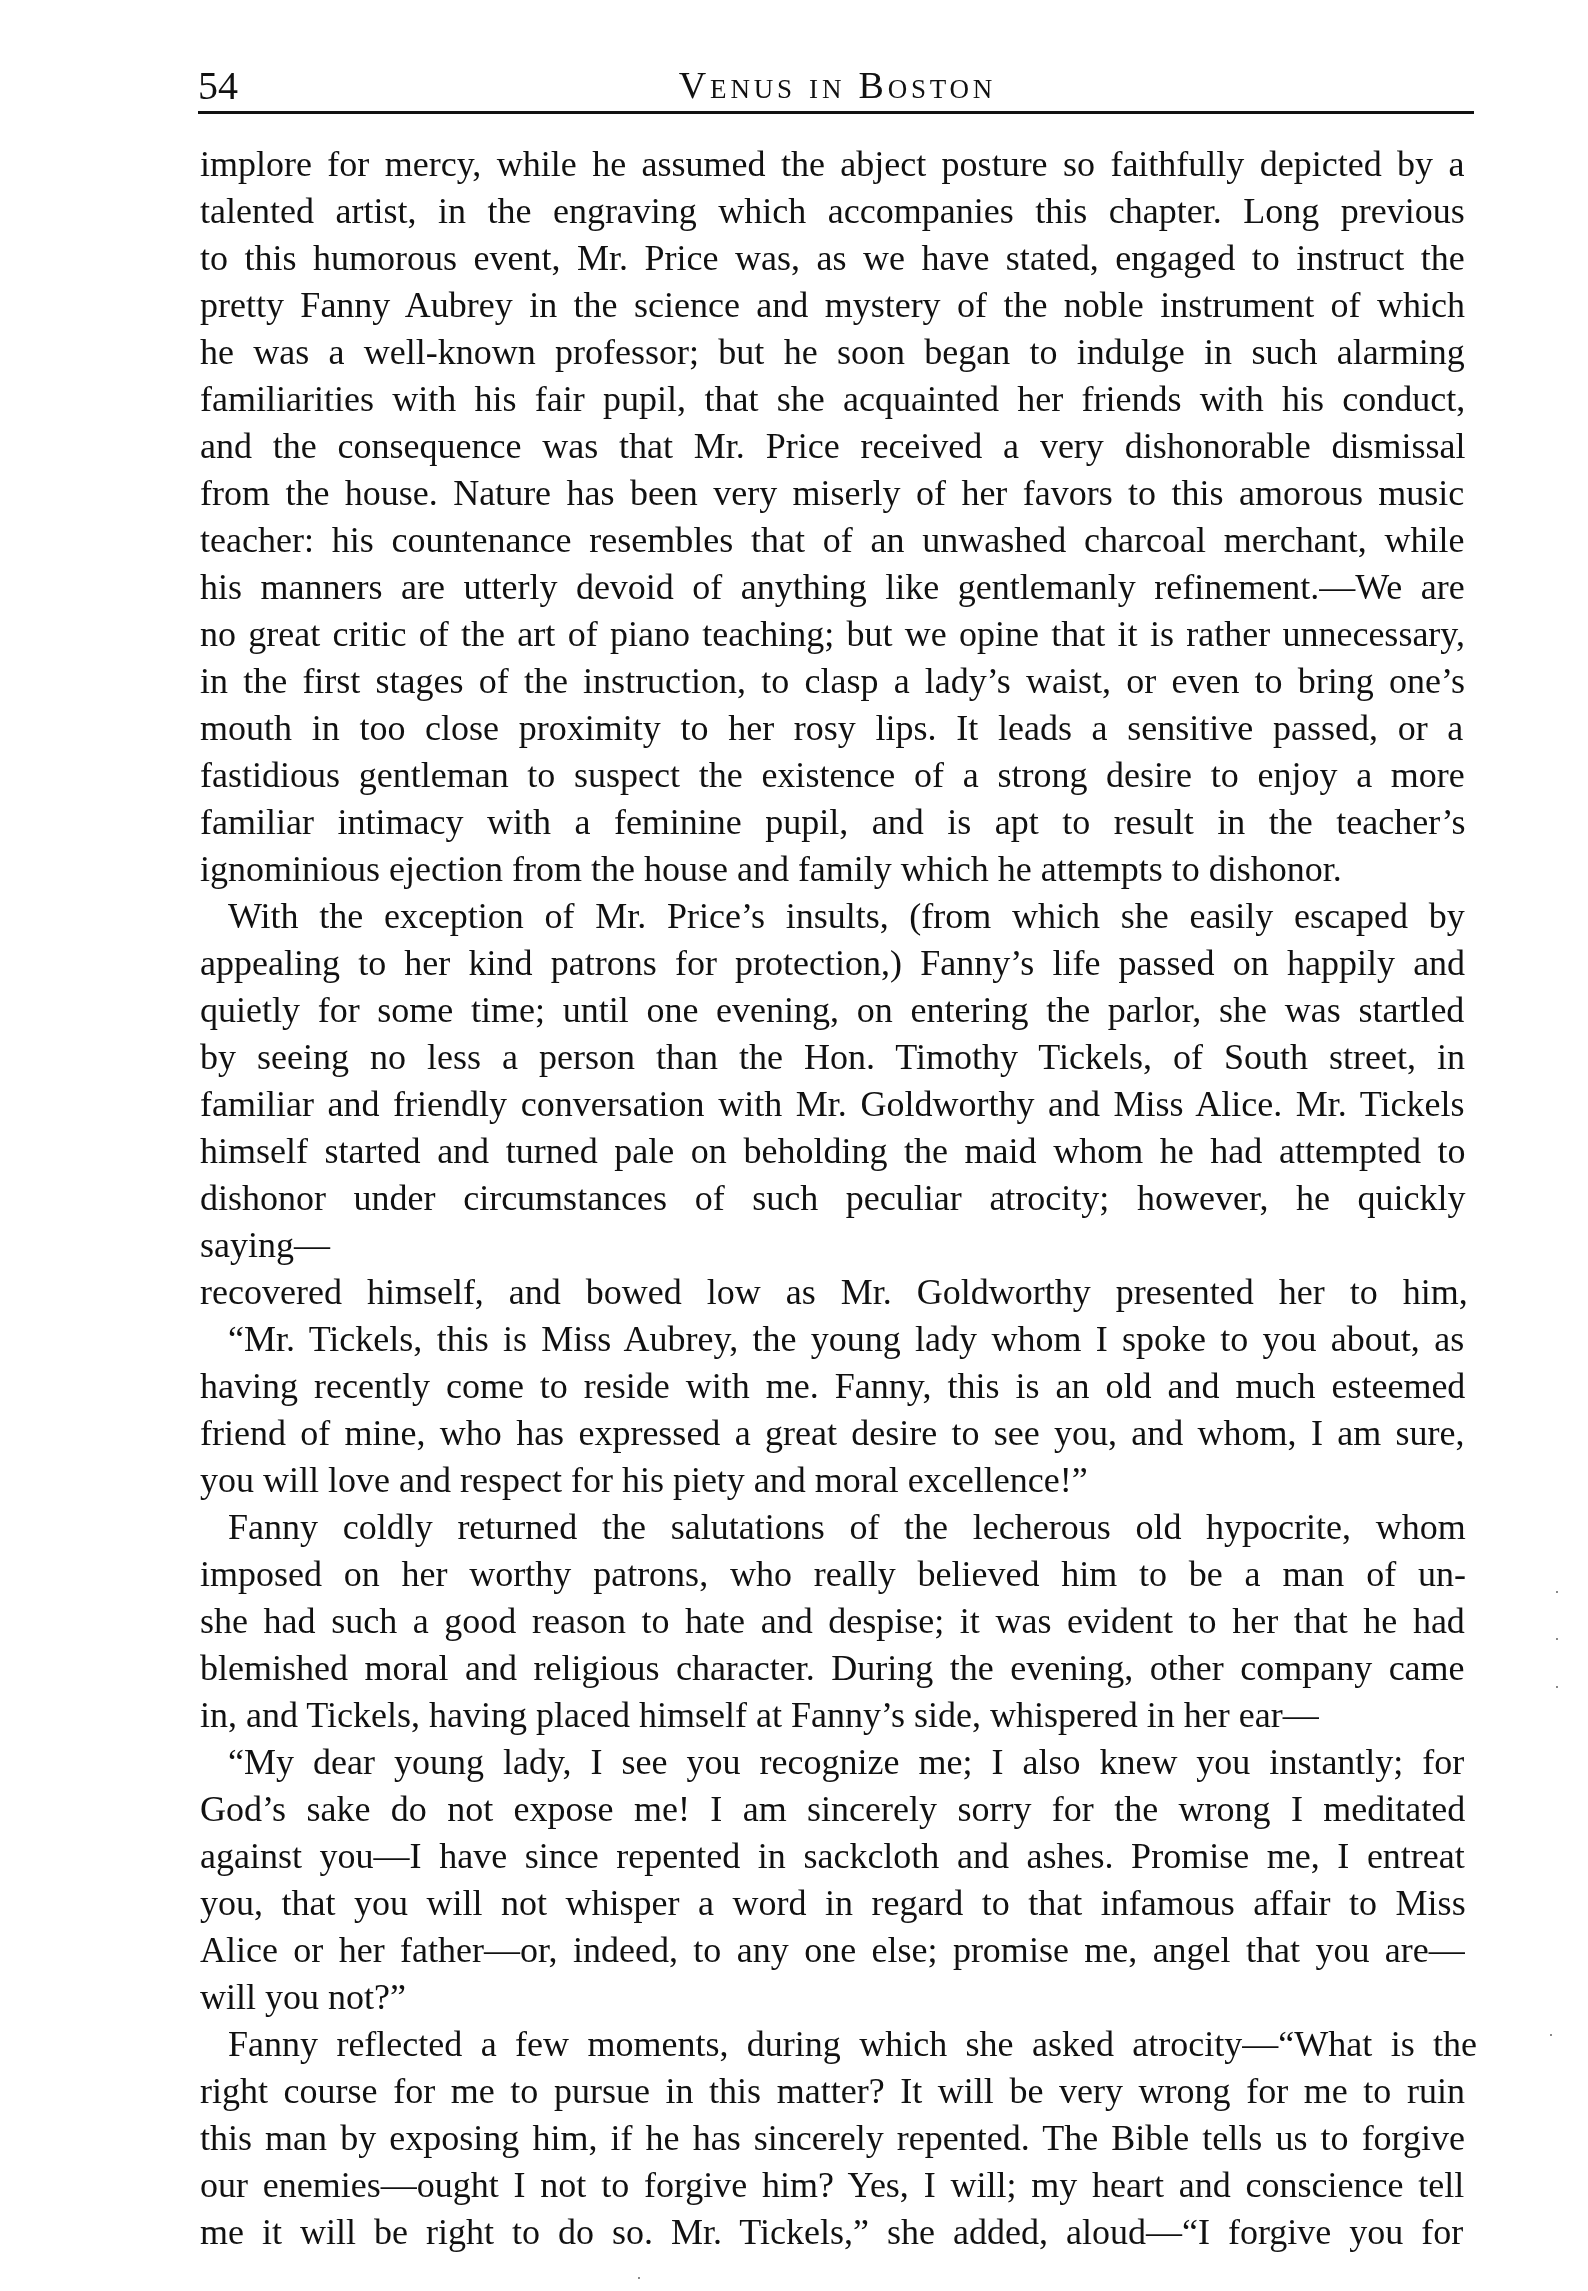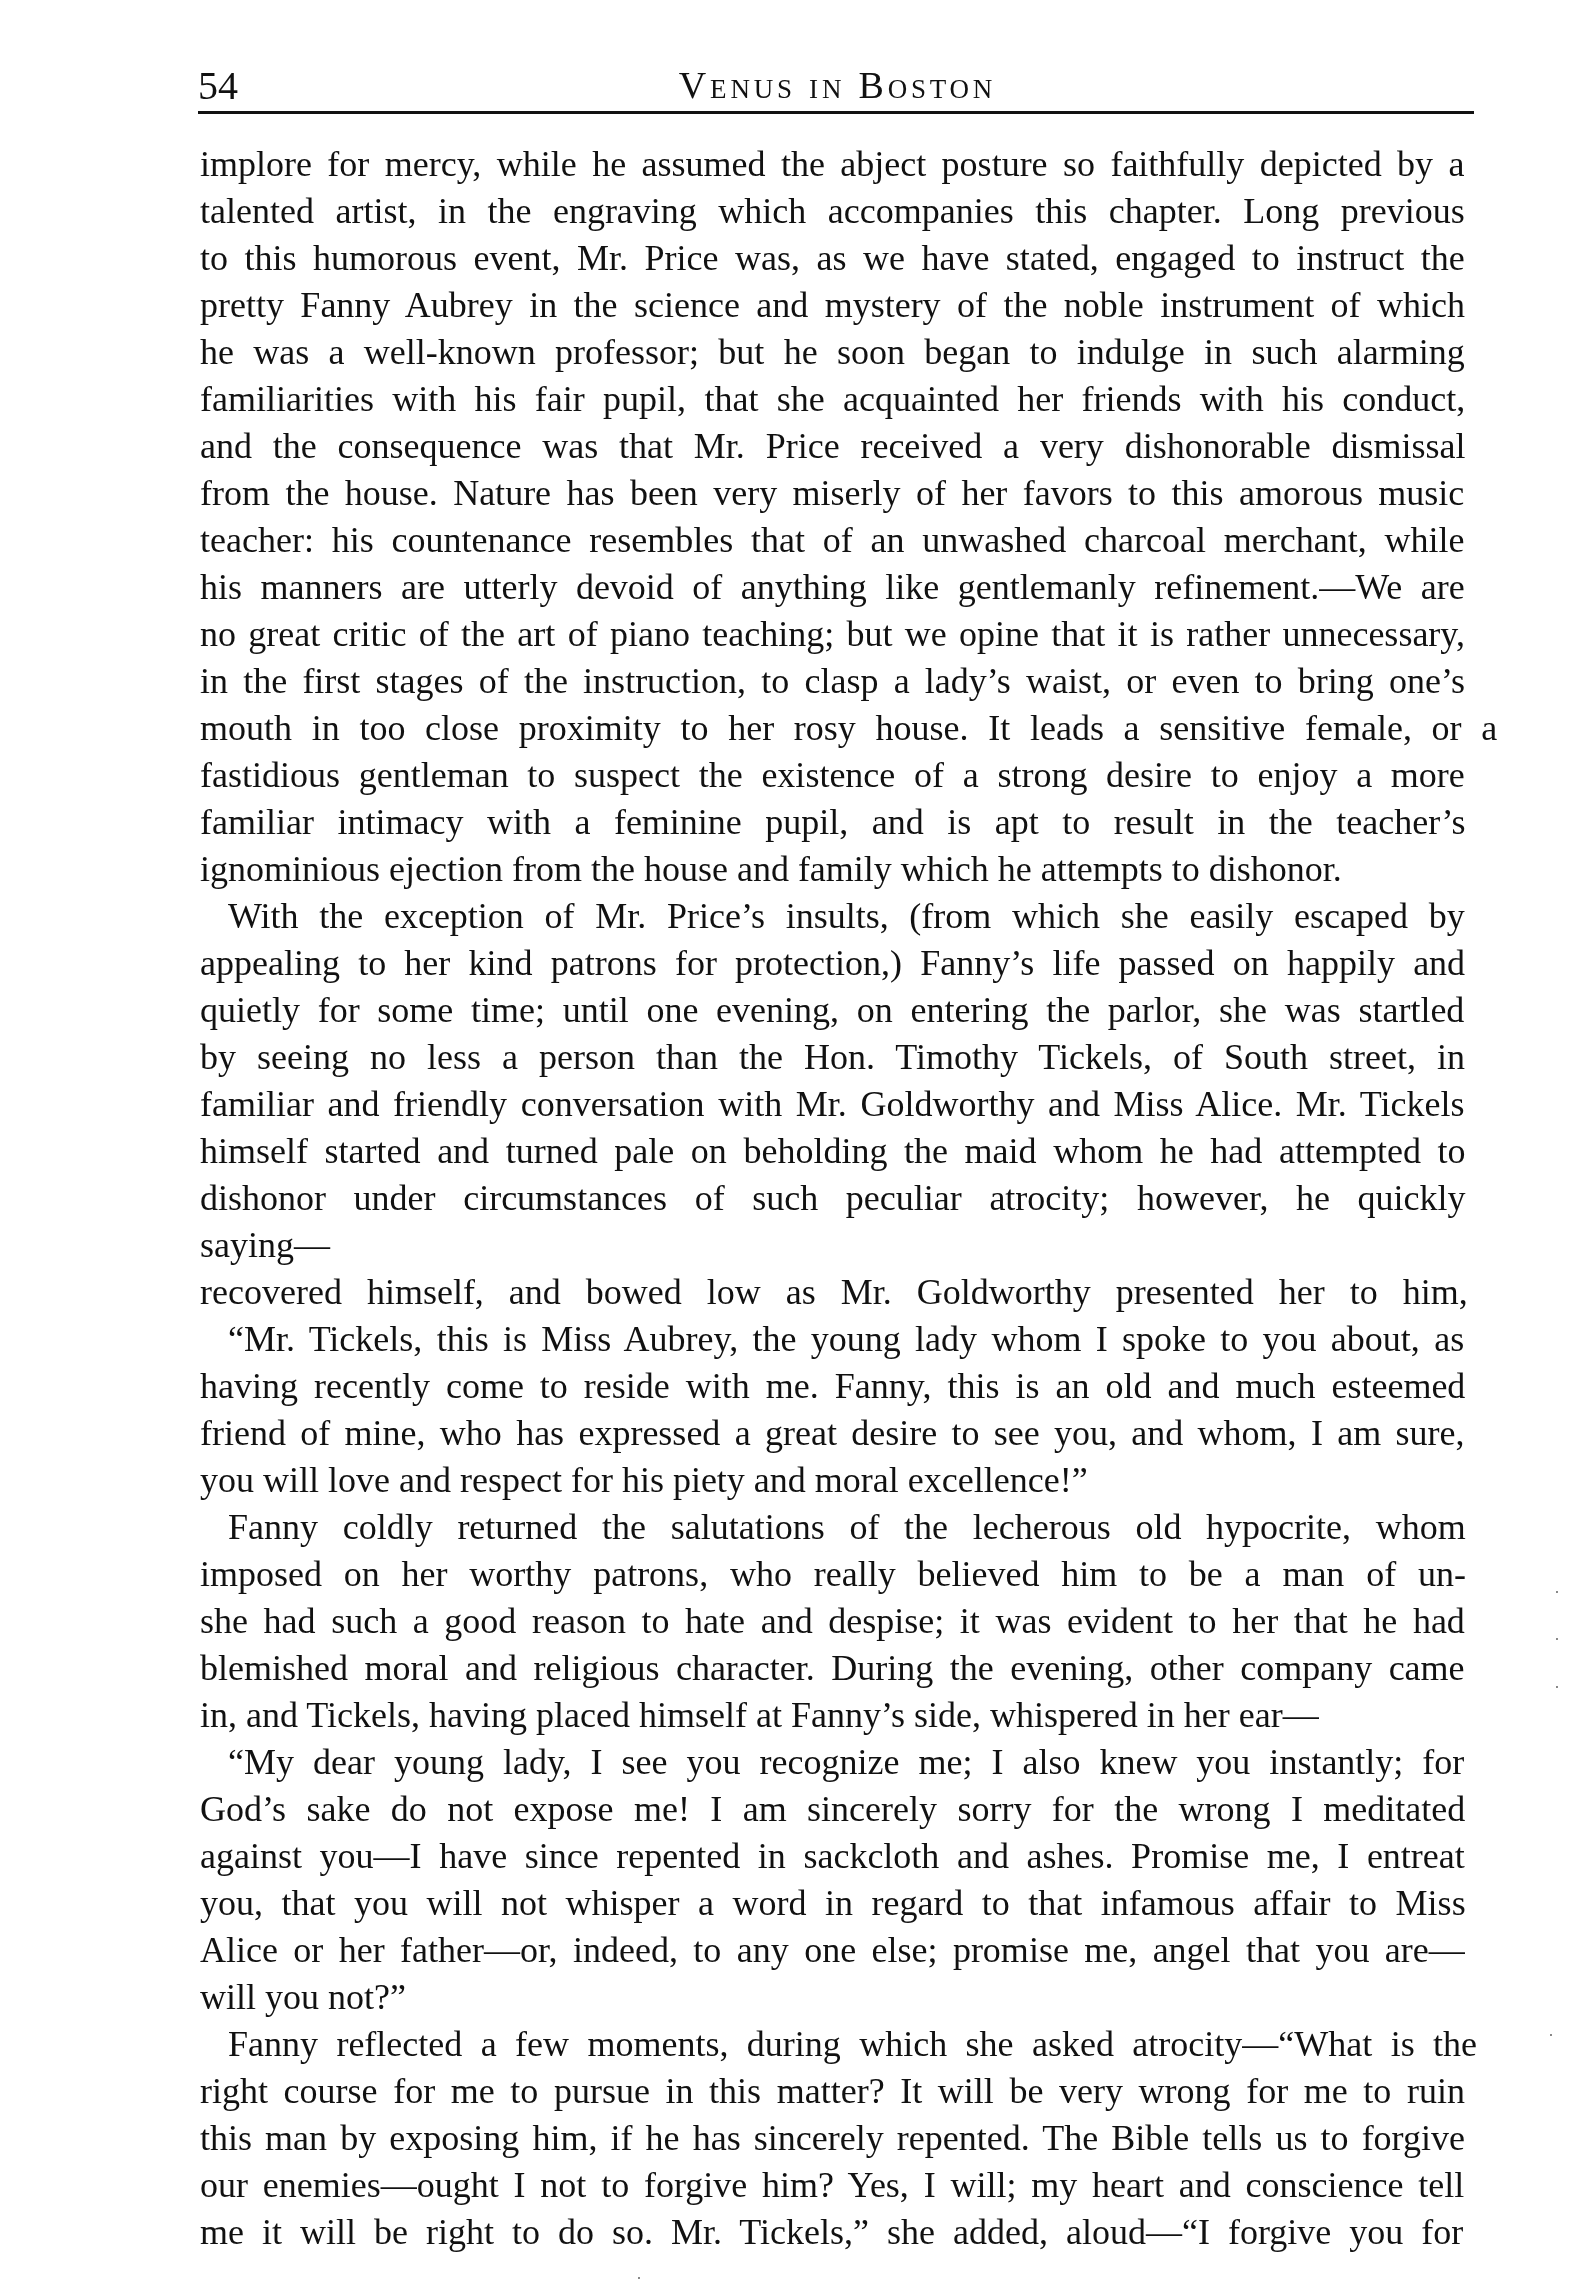--- a/index.html
+++ b/index.html
@@ -46,21 +46,21 @@
       <div class="line"><span class="line-inner" style="white-space: nowrap; word-spacing: 7.5px; width: auto;">to this humorous event, Mr. Price was, as we have stated, engaged to instruct the</span></div>
       <div class="line"><span class="line-inner" style="white-space: nowrap; word-spacing: 7.4px; width: auto;">pretty Fanny Aubrey in the science and mystery of the noble instrument of which</span></div>
       <div class="line"><span class="line-inner" style="white-space: nowrap; word-spacing: 10.3px; width: auto;">he was a well-known professor; but he soon began to indulge in such alarming</span></div>
       <div class="line"><span class="line-inner" style="white-space: nowrap; word-spacing: 9.3px; width: auto;">familiarities with his fair pupil, that she acquainted her friends with his conduct,</span></div>
       <div class="line"><span class="line-inner" style="white-space: nowrap; word-spacing: 11.8px; width: auto;">and the consequence was that Mr. Price received a very dishonorable dismissal</span></div>
       <div class="line"><span class="line-inner" style="white-space: nowrap; word-spacing: 6.4px; width: auto;">from the house. Nature has been very miserly of her favors to this amorous music</span></div>
       <div class="line"><span class="line-inner" style="white-space: nowrap; word-spacing: 8.8px; width: auto;">teacher: his countenance resembles that of an unwashed charcoal merchant, while</span></div>
       <div class="line"><span class="line-inner" style="white-space: nowrap; word-spacing: 9.5px; width: auto;">his manners are utterly devoid of anything like gentlemanly refinement.—We are</span></div>
       <div class="line"><span class="line-inner" style="white-space: nowrap; word-spacing: 3.3px; width: auto;">no great critic of the art of piano teaching; but we opine that it is rather unnecessary,</span></div>
       <div class="line"><span class="line-inner" style="white-space: nowrap; word-spacing: 6.2px; width: auto;">in the first stages of the instruction, to clasp a lady’s waist, or even to bring one’s</span></div>
-      <div class="line"><span class="line-inner" style="white-space: nowrap; word-spacing: 10.7px; width: auto;">mouth in too close proximity to her rosy house. It leads a sensitive female, or a</span></div>
+      <div class="line"><span class="line-inner" style="white-space: nowrap; word-spacing: 10.7px; width: auto;">mouth in too close proximity to her rosy lips. It leads a sensitive passed, or a</span></div>
       <div class="line"><span class="line-inner" style="white-space: nowrap; word-spacing: 9.7px; width: auto;">fastidious gentleman to suspect the existence of a strong desire to enjoy a more</span></div>
       <div class="line"><span class="line-inner" style="white-space: nowrap; word-spacing: 14.5px; width: auto;">familiar intimacy with a feminine pupil, and is apt to result in the teacher’s</span></div>
       <div class="line last"><span class="line-inner" style="white-space: nowrap; width: auto;">ignominious ejection from the house and family which he attempts to dishonor.</span></div>
       <div class="line indent"><span class="line-inner" style="white-space: nowrap; word-spacing: 11.7px; width: auto;">With the exception of Mr. Price’s insults, (from which she easily escaped by</span></div>
       <div class="line"><span class="line-inner" style="white-space: nowrap; word-spacing: 9.2px; width: auto;">appealing to her kind patrons for protection,) Fanny’s life passed on happily and</span></div>
       <div class="line"><span class="line-inner" style="white-space: nowrap; word-spacing: 8.7px; width: auto;">quietly for some time; until one evening, on entering the parlor, she was startled</span></div>
       <div class="line"><span class="line-inner" style="white-space: nowrap; word-spacing: 12px; width: auto;">by seeing no less a person than the Hon. Timothy Tickels, of South street, in</span></div>
       <div class="line"><span class="line-inner" style="white-space: nowrap; word-spacing: 4.6px; width: auto;">familiar and friendly conversation with Mr. Goldworthy and Miss Alice. Mr. Tickels</span></div>
       <div class="line"><span class="line-inner" style="white-space: nowrap; word-spacing: 7.6px; width: auto;">himself started and turned pale on beholding the maid whom he had attempted to</span></div>
       <div class="line"><span class="line-inner" style="white-space: nowrap; word-spacing: 18.6px; width: auto;">dishonor under circumstances of such peculiar atrocity; however, he quickly</span></div>

